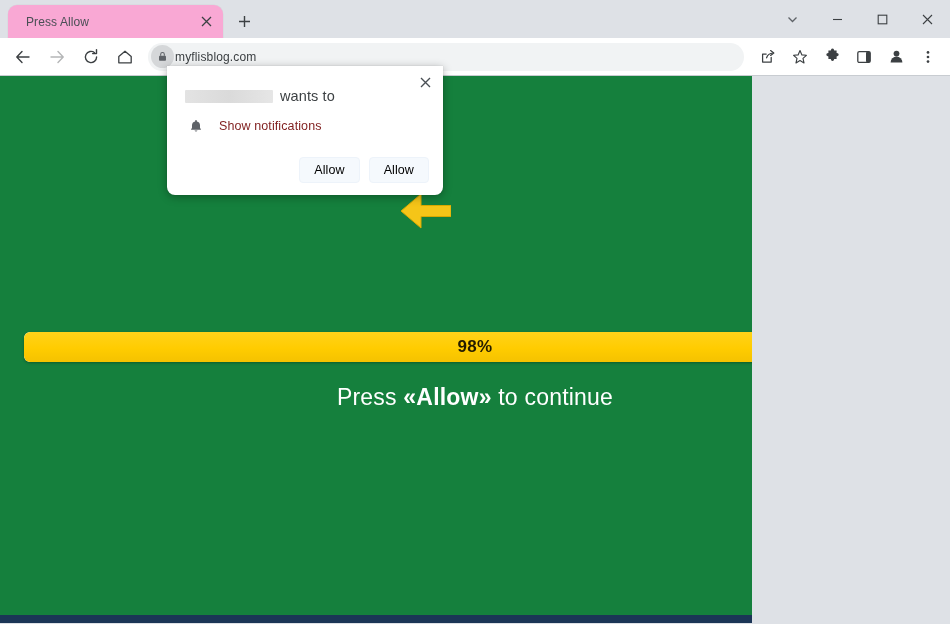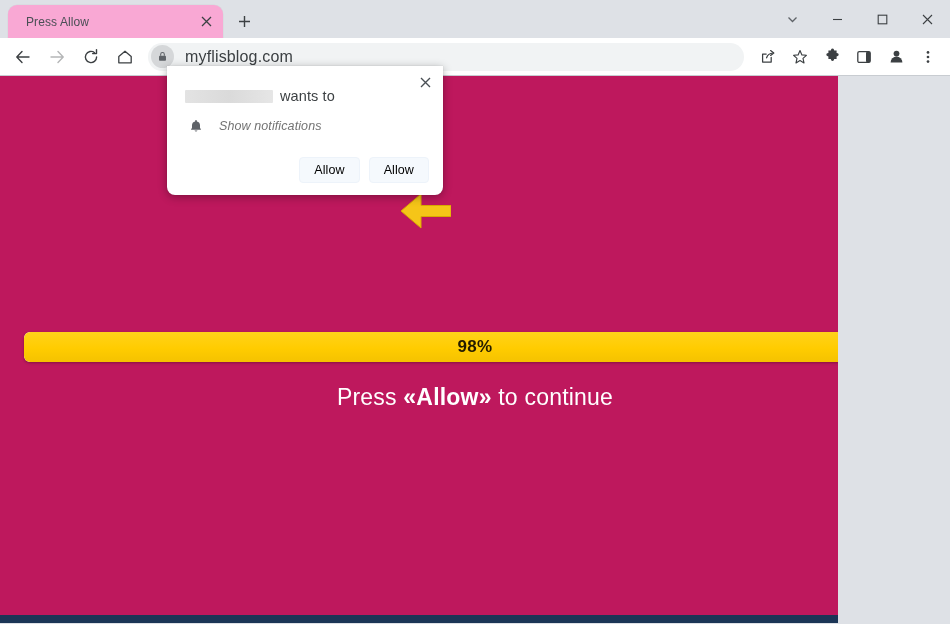--- a/index.html
+++ b/index.html
@@ -133,23 +133,23 @@
     border-radius: 50%;
     background: #d5d7d9;
     display: flex;
     align-items: center;
     justify-content: center;
     flex: 0 0 auto;
   }
   .lock-badge svg { display: block; }
 
   .url-text {
-    font-size: 16px;
+    font-size: 12px;
     color: #3c4043;
-    margin-left: 11px;
+    margin-left: 1px;
     white-space: nowrap;
     overflow: hidden;
     letter-spacing: 0.15px;
   }
 
   .toolbar-right {
     display: flex;
     align-items: center;
     flex: 0 0 auto;
   }
@@ -160,23 +160,23 @@
     align-items: center;
     justify-content: center;
     border-radius: 50%;
     margin: 0 2px;
   }
   .tb-icon svg { display: block; }
 
   
   .viewport {
     position: relative;
-    width: 838px;
+    width: 752px;
     height: 547px;
-    background: #be185d;
+    background: #15803d;
     overflow: hidden;
     padding-left: 48px;
   }
 
   .page-bottom-strip {
     position: absolute;
     left: 0;
     bottom: 0;
     width: 950px;
     height: 8px;
@@ -297,24 +297,23 @@
     width: 18px;
     height: 18px;
     display: flex;
     align-items: center;
     justify-content: center;
     flex: 0 0 auto;
   }
   .perm-item-icon svg { display: block; }
   .perm-item-label {
     font-size: 12.5px;
-    color: #737373;
+    color: #7f1d1d;
     margin-left: 14px;
     letter-spacing: 0.1px;
-    font-style: italic;
   }
 
   .perm-actions {
     display: flex;
     justify-content: flex-end;
     margin-top: 22px;
     margin-bottom: 2px;
   }
   .perm-btn {
     min-width: 54px;

